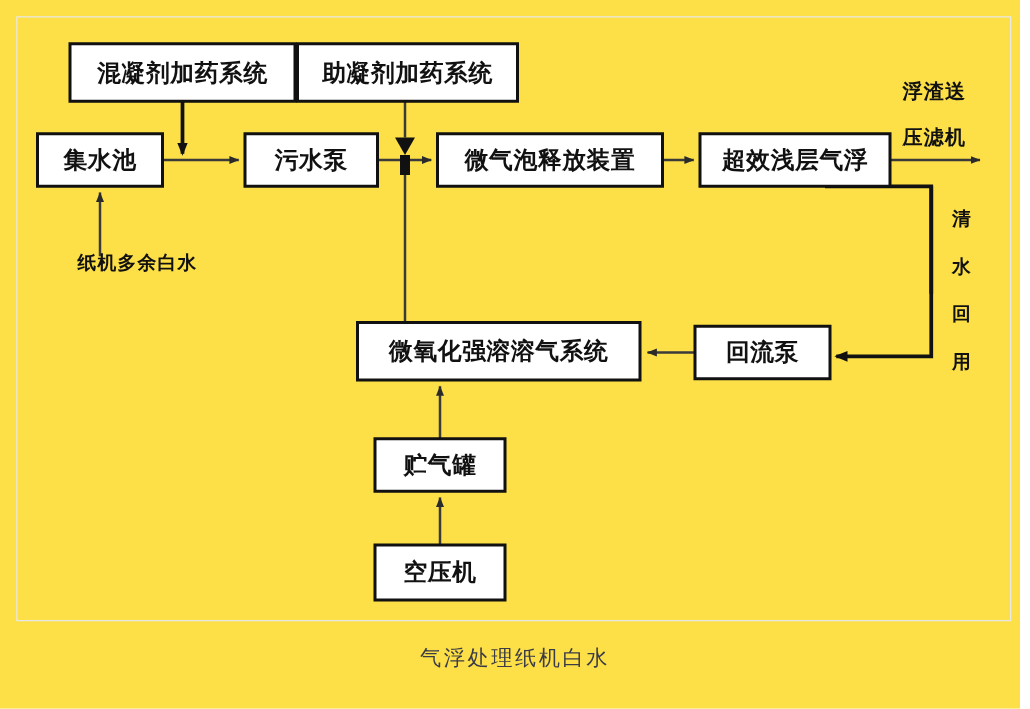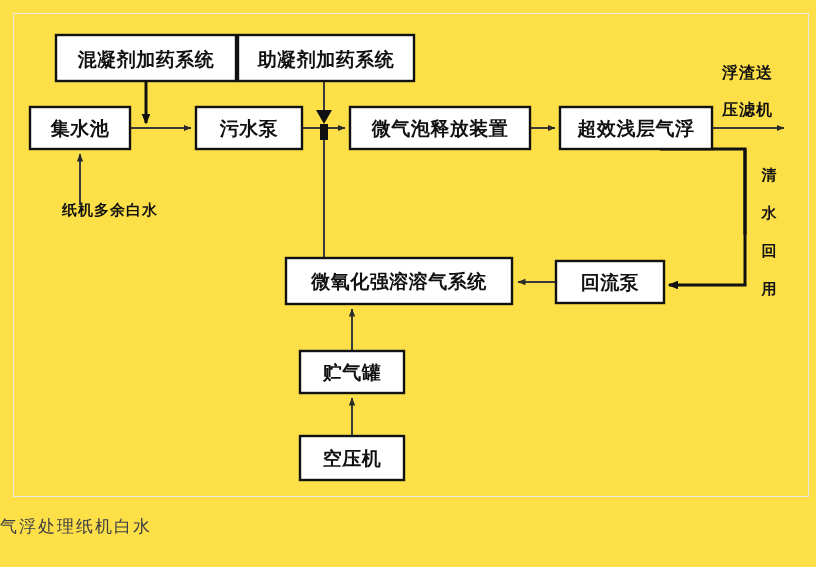--- a/index.html
+++ b/index.html
@@ -66,21 +66,21 @@
     font-family: "DejaVu Sans", "Liberation Sans", sans-serif;
     font-weight: bold;
     fill: #111111;
     text-anchor: middle;
   }
   #caption {
     position: absolute;
     left: 0;
     top: 515px;
     width: 824px;
-    text-align: left;
+    text-align: center;
     font-family: "DejaVu Sans", "Liberation Sans", sans-serif;
     font-size: 17px;
     color: #3c3c46;
     letter-spacing: 2px;
   }
 </style>
 </head>
 <body>
 
 <div id="page">

